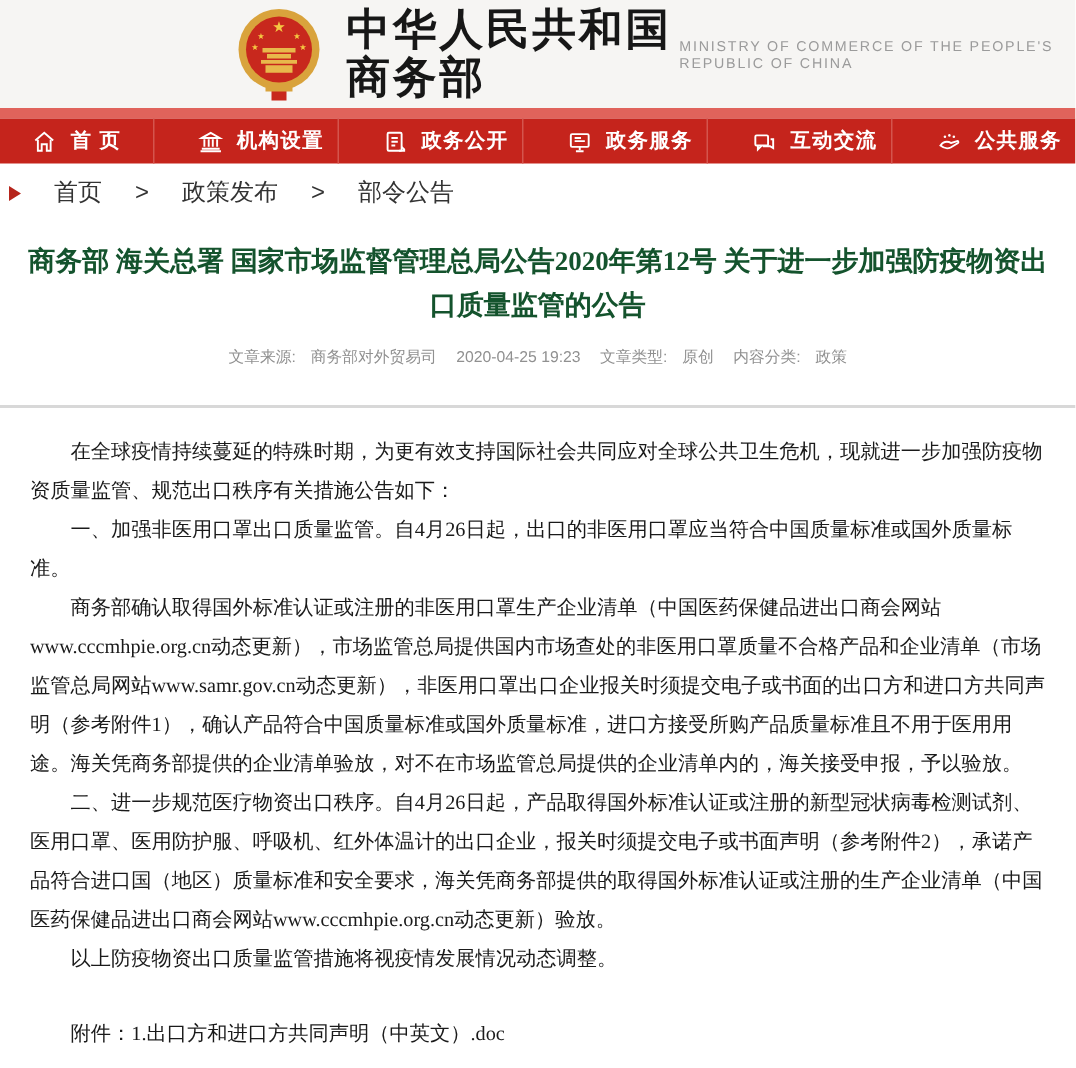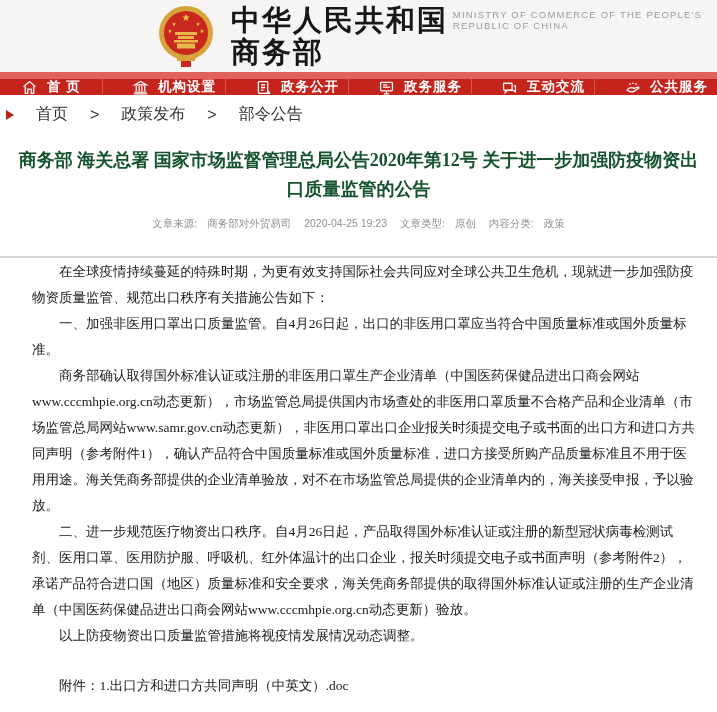--- a/index.html
+++ b/index.html
@@ -17,27 +17,27 @@
     padding-left: 155px;
   }
   .emblem { width: 62px; height: 66px; margin-right: 14px; margin-top: 2px; flex: 0 0 auto; }
   .masthead-text { display: flex; }
   .site-title {
     font-size: 29px; font-weight: bold; color: #171717;
     letter-spacing: 2px; line-height: 32px;
     font-family: "Liberation Serif", "DejaVu Serif", serif;
   }
   .site-subtitle {
-    margin-top: 5px; font-size: 9.5px; color: #9b9b9b; letter-spacing: 1.2px;
+    margin-top: 22px; font-size: 9.5px; color: #9b9b9b; letter-spacing: 1.2px;
   }
 
   
   .nav-strip { height: 7px; background: #e0635b; }
   .main-nav {
-    height: 16px; background: #c5241c;
+    height: 30px; background: #c5241c;
     display: flex; align-items: stretch;
   }
   .nav-item {
     flex: 1 1 0; display: flex; align-items: center; justify-content: center;
     gap: 9px; color: #ffffff; font-size: 13.5px; font-weight: bold;
     cursor: pointer; letter-spacing: 1px;
   }
   .nav-item + .nav-item { border-left: 1px solid #d4554d; padding-left: 20px; }
   .nav-item svg { width: 17px; height: 17px; display: block; }
 
@@ -63,23 +63,23 @@
     line-height: 29px;
   }
   .article-meta {
     margin-top: 13px; padding-bottom: 25px; text-align: center;
     font-size: 10.5px; color: #909090;
     border-bottom: 2px solid #d8d8d8;
   }
   .article-meta span { margin: 0 5px; }
 
   .article-body {
-    padding: 1px 20px 0;
+    padding: 16px 20px 0;
     font-family: "Liberation Serif", "DejaVu Serif", serif;
-    font-size: 13.5px; color: #1a1a1a; line-height: 26px; margin-left: 12px;
+    font-size: 13.5px; color: #1a1a1a; line-height: 26px;
   }
   .article-body p { text-indent: 2em; margin: 0; }
 
   .attachments { margin-top: 24px; font-family: Liberation Serif, serif; }
   .attach-line { text-indent: 2em; line-height: 26px; }
   .attach-line a { color: #1a1a1a; text-decoration: none; cursor: pointer; }
 </style>
 </head>
 <body>
 

